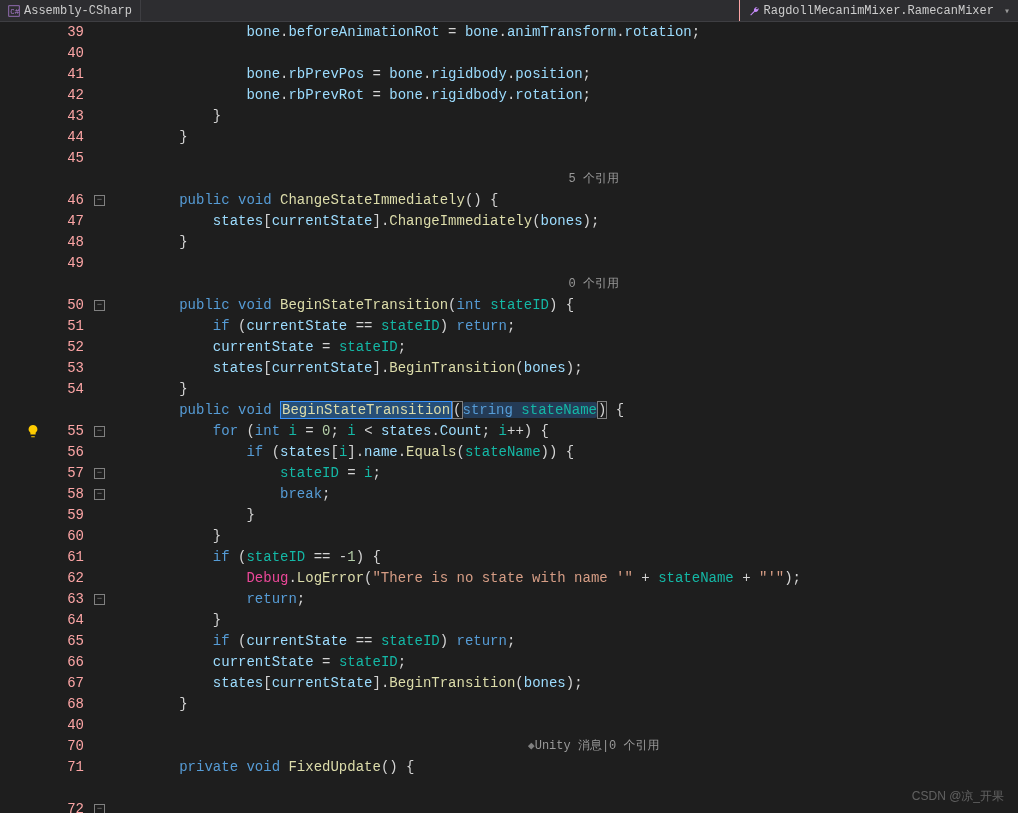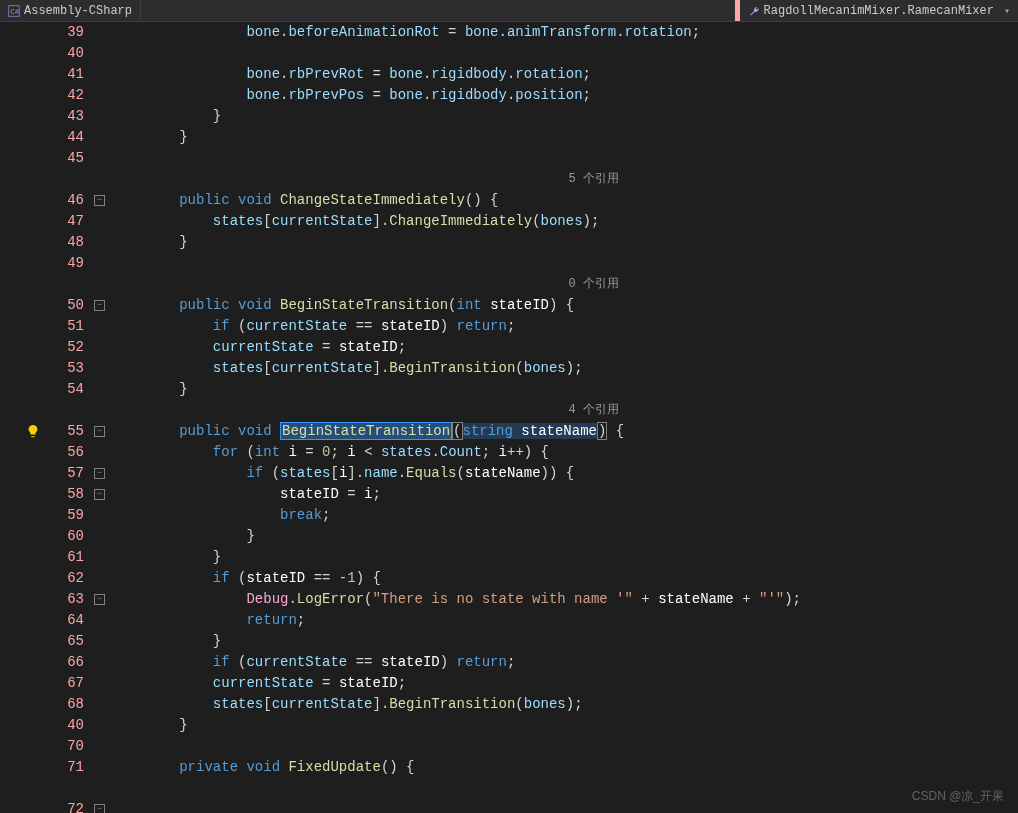--- a/index.html
+++ b/index.html
@@ -86,27 +86,27 @@
     position: relative;
     overflow: hidden;
   }
   .code-line {
     height: 21px;
     line-height: 21px;
     white-space: pre;
     position: relative;
   }
   .kw { color: #569cd6; }
-  .type { color: #f9a8d4; }
+  .type { color: #ec4899; }
   .method { color: #dcdcaa; }
   .methodHL { color: #dcdcaa; background: #264f78; border: 1px solid #3794ff; padding: 0 1px; }
   .str { color: #d69d85; }
   .num { color: #b5cea8; }
   .field { color: #9cdcfe; }
-  .param { color: #ffffff; }
+  .param { color: #14b8a6; }
   .codelens {
     color: #999999;
     font-size: 12px;
     height: 21px;
     line-height: 21px;
     white-space: pre;
     text-align: center;
   }
   .paramHL { background: rgba(55,148,255,0.25); border-radius: 2px; }
   .bracketHL { border: 1px solid #808080; }
@@ -127,21 +127,21 @@
   <div class="nav-item">
     <span class="nav-icon nav-csharp-icon">
       <svg viewBox="0 0 16 16" width="12" height="12">
           <rect x="1" y="1" width="14" height="14" fill="none" stroke="currentColor"></rect>
           <text x="3" y="12" font-size="10" fill="currentColor">C#</text>
         </svg>
     </span>
     <span>Assembly-CSharp</span>
   </div>
   <div class="nav-spacer"></div>
-  <div class="nav-item" style="border-right:none;border-left:5px solid #fca5a5;">
+  <div class="nav-item" style="border-right:none;border-left:1px solid #fca5a5;">
     <span class="nav-icon nav-wrench-icon">
       <svg viewBox="0 0 16 16" width="12" height="12">
           <path d="M13 3a4 4 0 0 0-5 5L3 13l1 1 5-5a4 4 0 0 0 5-5l-2 2-2-2z" fill="currentColor"></path>
         </svg>
     </span>
     <span>RagdollMecanimMixer.RamecanMixer</span>
     <span class="nav-drop">▾</span>
   </div>
 </div>
 
@@ -197,50 +197,50 @@
     <div class="fold-box" style="top:404px">−</div>
     <div class="fold-box" style="top:446px">−</div>
     <div class="fold-box" style="top:467px">−</div>
     <div class="fold-box" style="top:572px">−</div>
     <div class="fold-box" style="top:782px">−</div>
   </div>
 
   <div class="code-area">
 <div class="code-line">                <span class="field">bone</span>.<span class="field">beforeAnimationRot</span> = <span class="field">bone</span>.<span class="field">animTransform</span>.<span class="field">rotation</span>;</div>
 <div class="code-line"> </div>
+<div class="code-line">                <span class="field">bone</span>.<span class="field">rbPrevPos</span> = <span class="field">bone</span>.<span class="field">rigidbody</span>.<span class="field">position</span>;</div>
 <div class="code-line">                <span class="field">bone</span>.<span class="field">rbPrevRot</span> = <span class="field">bone</span>.<span class="field">rigidbody</span>.<span class="field">rotation</span>;</div>
-<div class="code-line">                <span class="field">bone</span>.<span class="field">rbPrevPos</span> = <span class="field">bone</span>.<span class="field">rigidbody</span>.<span class="field">position</span>;</div>
 <div class="code-line">            }</div>
 <div class="code-line">        }</div>
 <div class="code-line"> </div>
 <div class="codelens">        <span>5 个引用</span></div>
 <div class="code-line">        <span class="kw">public</span> <span class="kw">void</span> <span class="method">ChangeStateImmediately</span>() {</div>
 <div class="code-line">            <span class="field">states</span>[<span class="field">currentState</span>].<span class="method">ChangeImmediately</span>(<span class="field">bones</span>);</div>
 <div class="code-line">        }</div>
 <div class="code-line"> </div>
 <div class="codelens">        <span>0 个引用</span></div>
 <div class="code-line">        <span class="kw">public</span> <span class="kw">void</span> <span class="method">BeginStateTransition</span>(<span class="kw">int</span> <span class="param">stateID</span>) {</div>
 <div class="code-line">            <span class="kw">if</span> (<span class="field">currentState</span> == <span class="param">stateID</span>) <span class="kw">return</span>;</div>
 <div class="code-line">            <span class="field">currentState</span> = <span class="param">stateID</span>;</div>
 <div class="code-line">            <span class="field">states</span>[<span class="field">currentState</span>].<span class="method">BeginTransition</span>(<span class="field">bones</span>);</div>
 <div class="code-line">        }</div>
-<div class="codelens">        <span>4 个引用</span></div>
 <div class="code-line">        <span class="kw">public</span> <span class="kw">void</span> <span class="methodHL">BeginStateTransition</span><span class="bracketHL">(</span><span class="paramHL"><span class="kw">string</span> <span class="param">stateName</span></span><span class="bracketHL">)</span> {</div>
 <div class="code-line">            <span class="kw">for</span> (<span class="kw">int</span> <span class="param">i</span> = <span class="num">0</span>; <span class="param">i</span> &lt; <span class="field">states</span>.<span class="field">Count</span>; <span class="param">i</span>++) {</div>
 <div class="code-line">                <span class="kw">if</span> (<span class="field">states</span>[<span class="param">i</span>].<span class="field">name</span>.<span class="method">Equals</span>(<span class="param">stateName</span>)) {</div>
 <div class="code-line">                    <span class="param">stateID</span> = <span class="param">i</span>;</div>
 <div class="code-line">                    <span class="kw">break</span>;</div>
 <div class="code-line">                }</div>
 <div class="code-line">            }</div>
 <div class="code-line">            <span class="kw">if</span> (<span class="param">stateID</span> == -<span class="num">1</span>) {</div>
 <div class="code-line">                <span class="type">Debug</span>.<span class="method">LogError</span>(<span class="str">"There is no state with name '"</span> + <span class="param">stateName</span> + <span class="str">"'"</span>);</div>
 <div class="code-line">                <span class="kw">return</span>;</div>
 <div class="code-line">            }</div>
 <div class="code-line">            <span class="kw">if</span> (<span class="field">currentState</span> == <span class="param">stateID</span>) <span class="kw">return</span>;</div>
 <div class="code-line">            <span class="field">currentState</span> = <span class="param">stateID</span>;</div>
 <div class="code-line">            <span class="field">states</span>[<span class="field">currentState</span>].<span class="method">BeginTransition</span>(<span class="field">bones</span>);</div>
 <div class="code-line">        }</div>
 <div class="code-line"> </div>
+<div class="codelens">        <span class="unity-icon">◆</span><span>Unity 消息|0 个引用</span></div>
 <div class="code-line">        <span class="kw">private</span> <span class="kw">void</span> <span class="method">FixedUpdate</span>() {</div>
   </div>
 </div>
 
 <div class="watermark">CSDN @凉_开果</div>
 
 </body></html>

